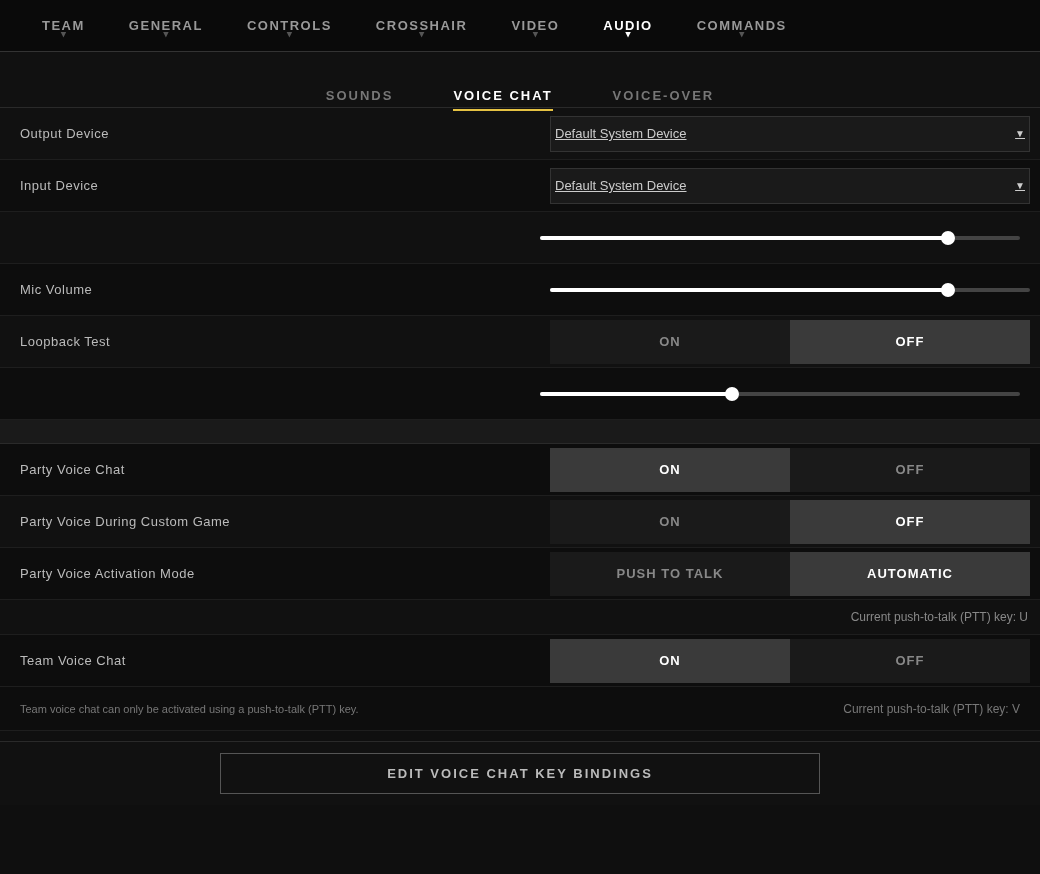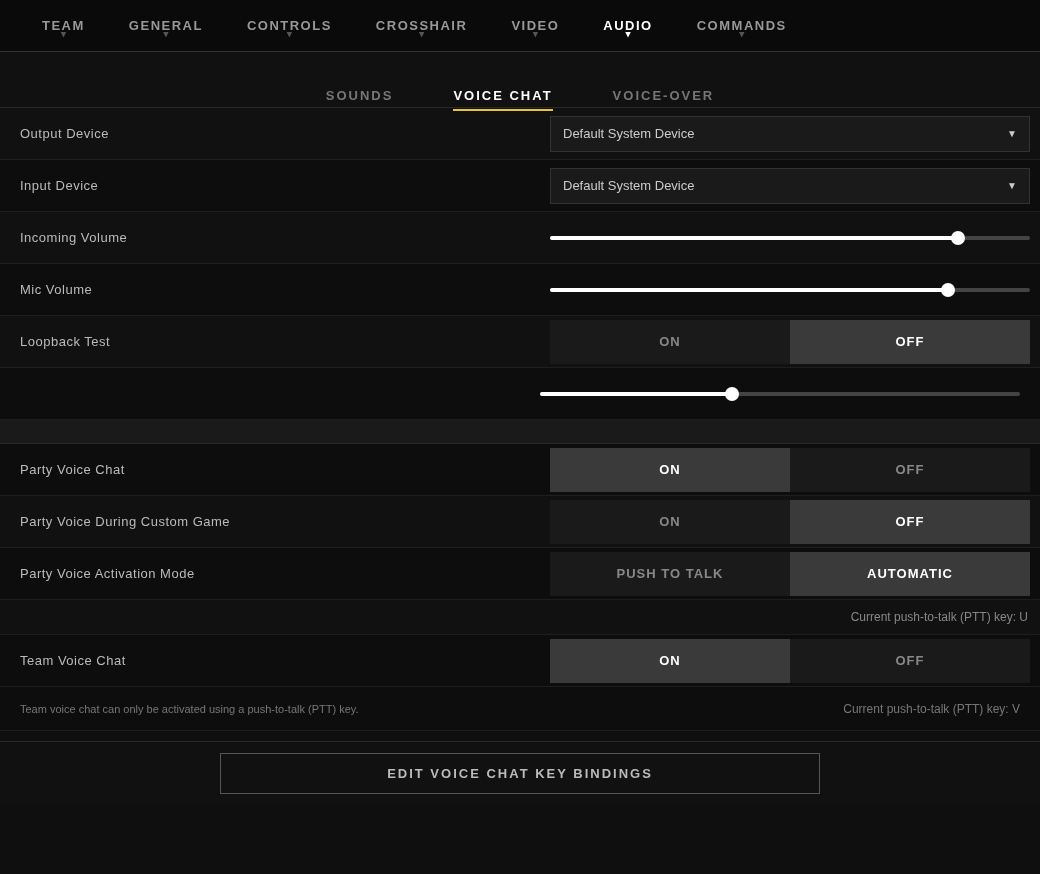--- a/index.html
+++ b/index.html
@@ -130,22 +130,23 @@
     .dropdown {
       display: flex;
       align-items: center;
       justify-content: space-between;
       background: #1a1a1a;
       border: 1px solid #333;
       color: #ccc;
       font-size: 13px;
       width: 480px;
       height: 36px;
-      padding: 0 12px;
-      cursor: pointer;
+      padding: 0 4px;
+      cursor: pointer;
+      text-decoration: underline;
     }
     .dropdown-arrow {
       color: #ccc;
       font-size: 10px;
     }
 
     
     .slider-container {
       width: 480px;
       position: relative;
@@ -325,21 +326,20 @@
     <div class="setting-label">Input Device</div>
     <div class="setting-control">
       <div class="dropdown">
         <span>Default System Device</span>
         <span class="dropdown-arrow">▼</span>
       </div>
     </div>
   </div>
 
   <div class="setting-row">
-    <div class="setting-label">Incoming Volume</div>
     <div class="setting-control">
       <div class="slider-container">
         <div class="slider-track">
           <div class="slider-fill" style="width: 85%;"></div>
           <div class="slider-thumb" style="left: 85%;"></div>
         </div>
       </div>
     </div>
   </div>
 

